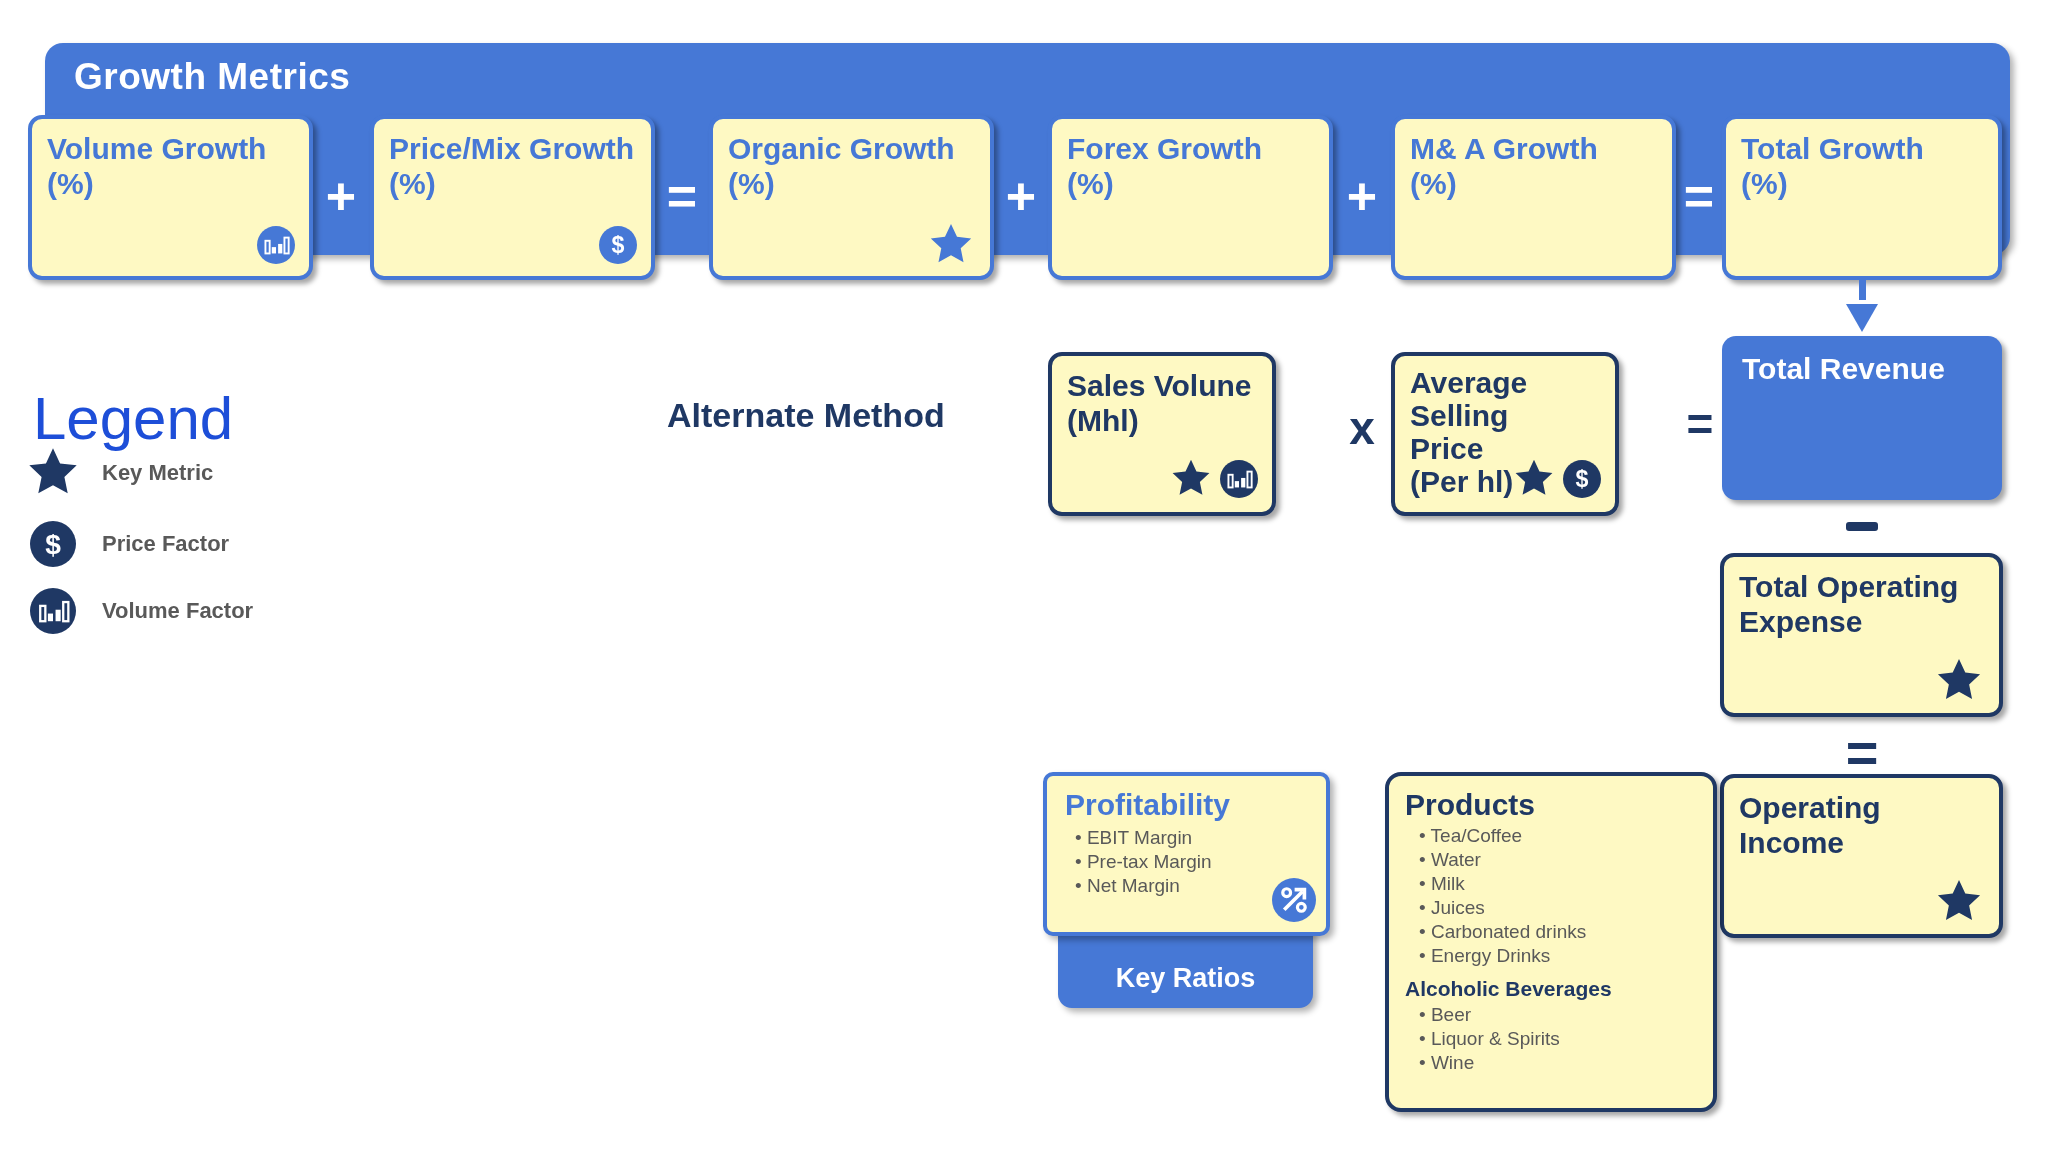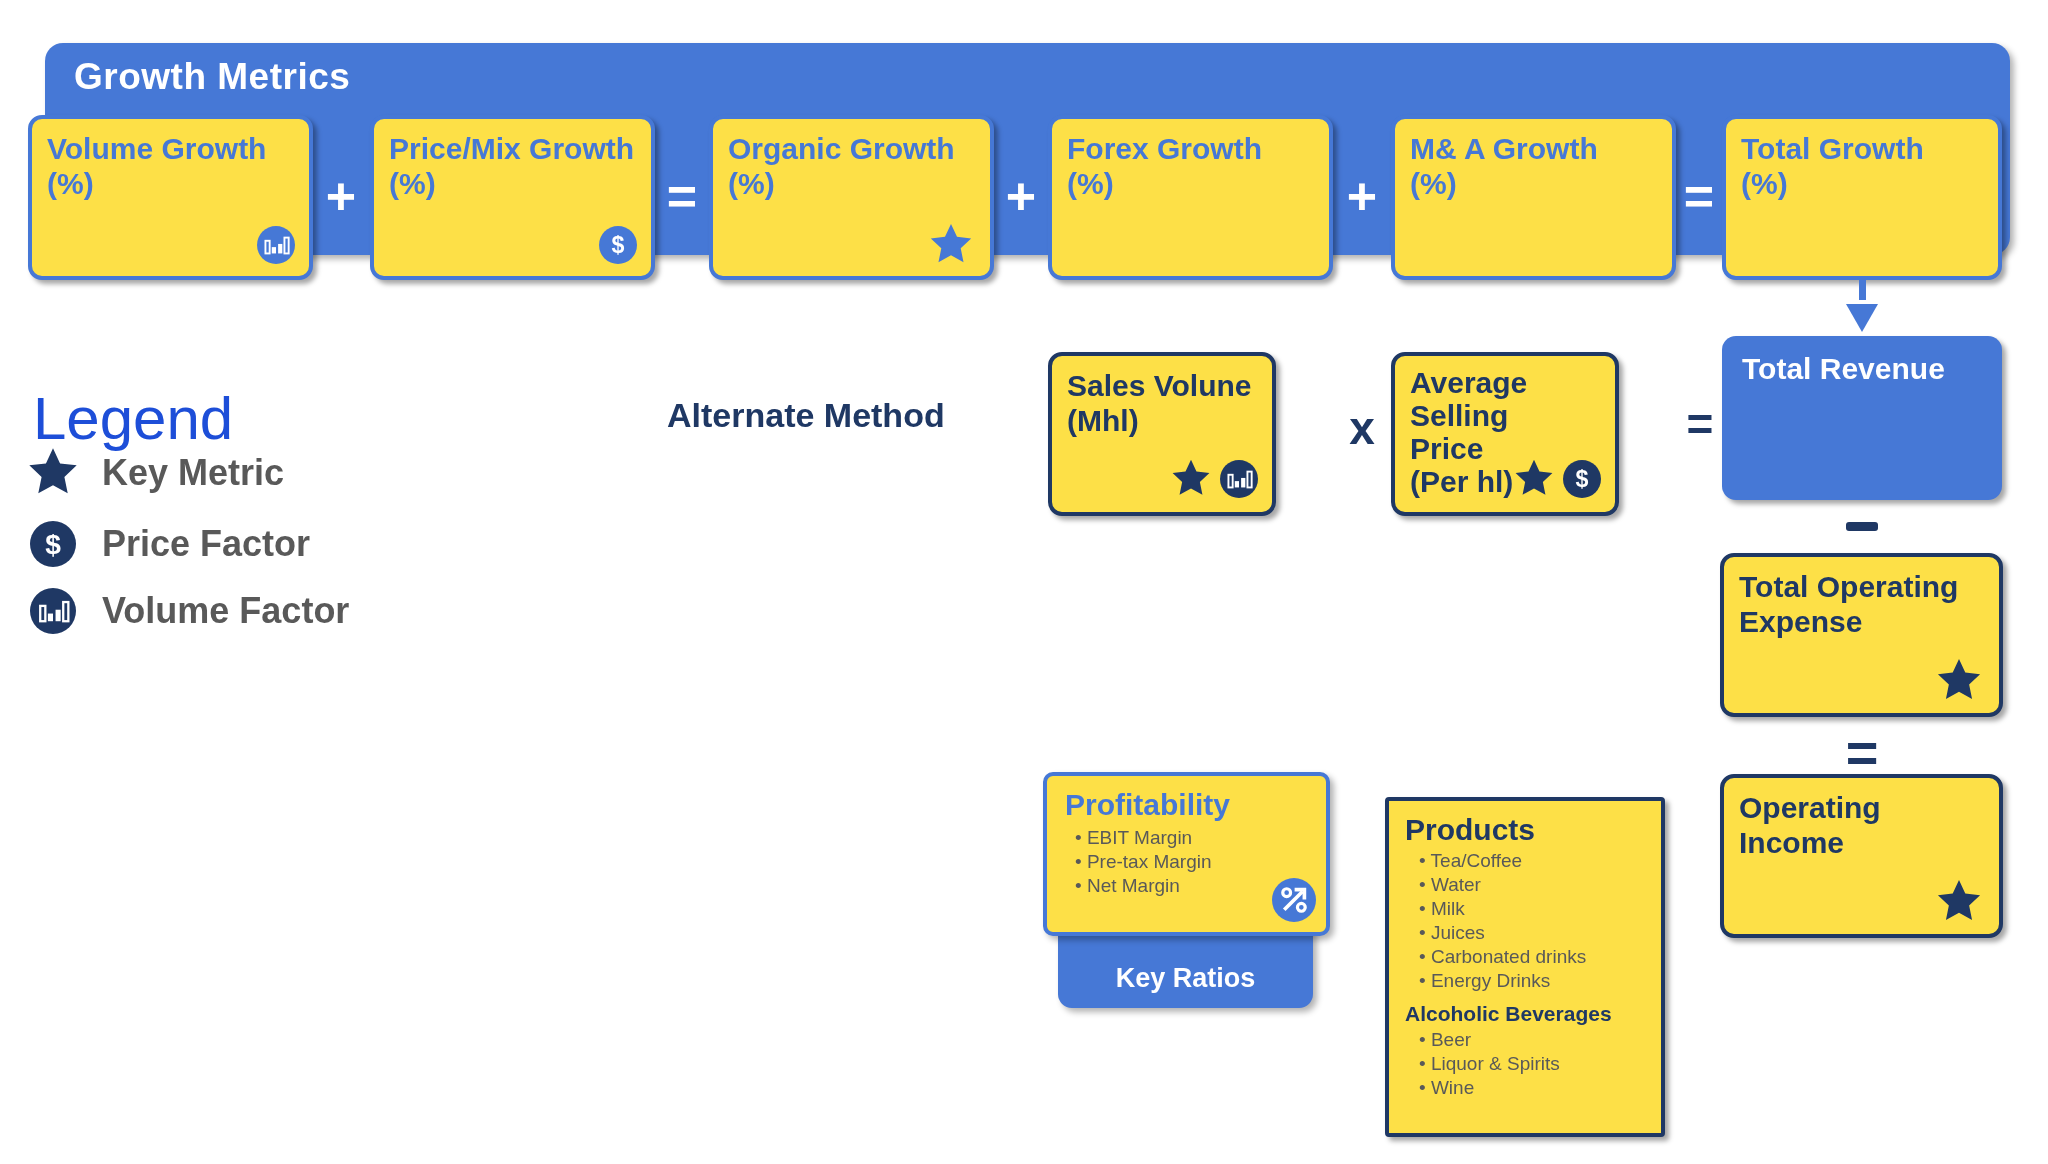--- a/index.html
+++ b/index.html
@@ -10,21 +10,21 @@
   .abs{position:absolute;}
 
   
   .gm-banner{
     left:45px;top:43px;width:1965px;height:212px;background:#4678D6;border-radius:18px;
     box-shadow:4px 4px 6px rgba(0,0,0,.30);
   }
   .gm-title{left:74px;top:56px;font-size:37px;font-weight:bold;color:#ffffff;letter-spacing:.5px;}
 
   
-  .box{background:#fde047;border-radius:14px;box-sizing:border-box;box-shadow:4px 4px 5px rgba(0,0,0,.35);}
+  .box{background:#fef9c3;border-radius:14px;box-sizing:border-box;box-shadow:4px 4px 5px rgba(0,0,0,.35);}
   .box-blue{border:4px solid #4678D6;}
   .box-navy{border:4px solid #1F3864;}
   .box-label{white-space:pre-line;font-weight:bold;font-size:30px;line-height:1.15;display:block;padding:13px 15px;}
   .t-blue{color:#4678D6;}
   .t-navy{color:#1F3864;}
   .fill-blue{background:#4678D6;border:none;}
 
   .topbox{top:115px;width:285px;height:165px;}
   .midbox{top:352px;width:228px;height:164px;}
   .rightcol{left:1720px;width:283px;height:164px;}
@@ -37,38 +37,38 @@
   .icon-corner{position:absolute;display:flex;align-items:center;gap:8px;}
   .minus-bar{width:32px;height:9px;background:#1F3864;border-radius:3px;transform:translateX(-50%);}
 
   
   .arrow-dash{left:1859px;top:280px;width:7px;height:20px;background:#4678D6;}
   .arrow-head{left:1846px;top:304px;width:0;height:0;border-left:16px solid transparent;
     border-right:16px solid transparent;border-top:28px solid #4678D6;}
 
   
   .legend-title{left:33px;top:384px;font-size:60px;color:#1d4ed8;}
-  .legend-item-label{font-size:36px;font-weight:bold;color:#595959;}
+  .legend-item-label{font-size:22px;font-weight:bold;color:#595959;}
   .legend-icon-cell{width:54px;display:flex;justify-content:center;}
   .legend-row{display:flex;align-items:center;gap:22px;left:26px;}
 
   .alt-method{left:667px;top:396px;font-size:34px;font-weight:bold;color:#1F3864;}
 
   
   .profit-box{left:1043px;top:772px;width:287px;height:164px;border-radius:10px;z-index:2;box-shadow:4px 4px 6px rgba(0,0,0,.30);}
   .profit-title{font-size:30px;font-weight:bold;color:#4678D6;padding:12px 18px 0 18px;}
   .bullets{margin:4px 0 0 0;padding:0 0 0 14px;list-style:none;}
   .bullets li{font-size:19px;color:#595959;line-height:24px;}
   .bullets li::before{content:"• ";color:#595959;}
   .keyratios-banner{left:1058px;top:916px;width:255px;height:92px;background:#4678D6;border-radius:14px;
     z-index:1;display:flex;align-items:flex-end;justify-content:center;box-shadow:4px 4px 6px rgba(0,0,0,.30);}
   .keyratios-label{color:#ffffff;font-size:27px;font-weight:bold;padding-bottom:14px;}
 
   
-  .products-box{left:1385px;top:772px;width:280px;height:340px;border-radius:4px;padding:12px 16px;box-sizing:border-box;margin-top:25px;}
+  .products-box{left:1385px;top:772px;width:332px;height:340px;border-radius:16px;padding:12px 16px;box-sizing:border-box;}
   .products-title{font-size:30px;font-weight:bold;color:#1F3864;}
   .products-subhead{font-size:21px;font-weight:bold;color:#1F3864;margin-top:9px;}
   .products-box .bullets{margin-top:2px;}
 
   .rev-label{color:#ffffff;font-weight:bold;font-size:30px;padding:16px 20px;display:block;}
 
   svg{display:block;}
 </style>
 </head>
 <body>

